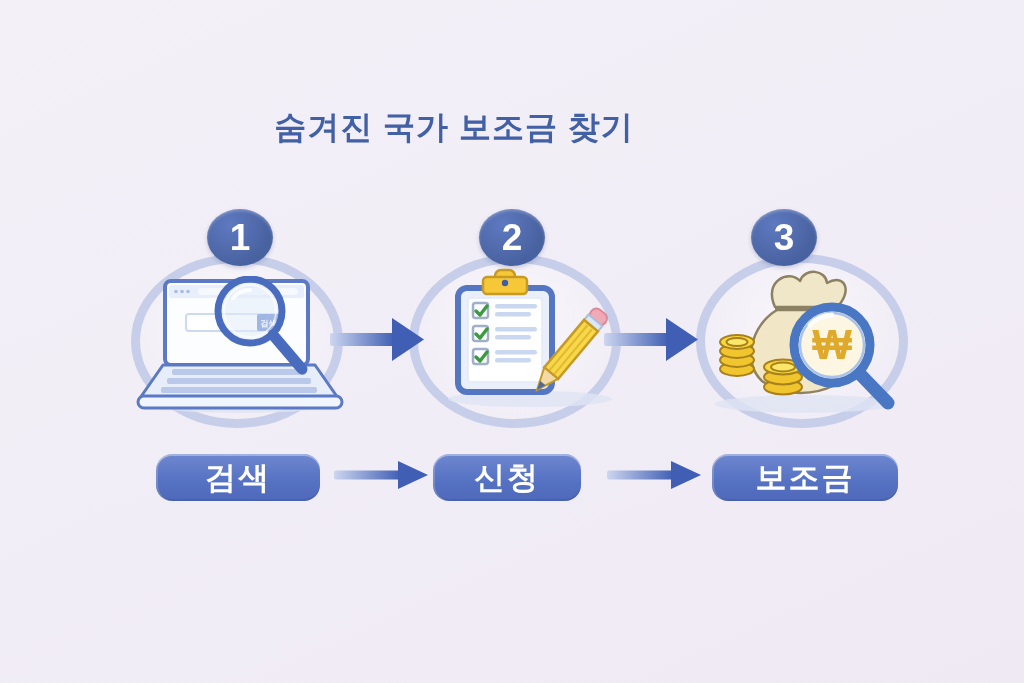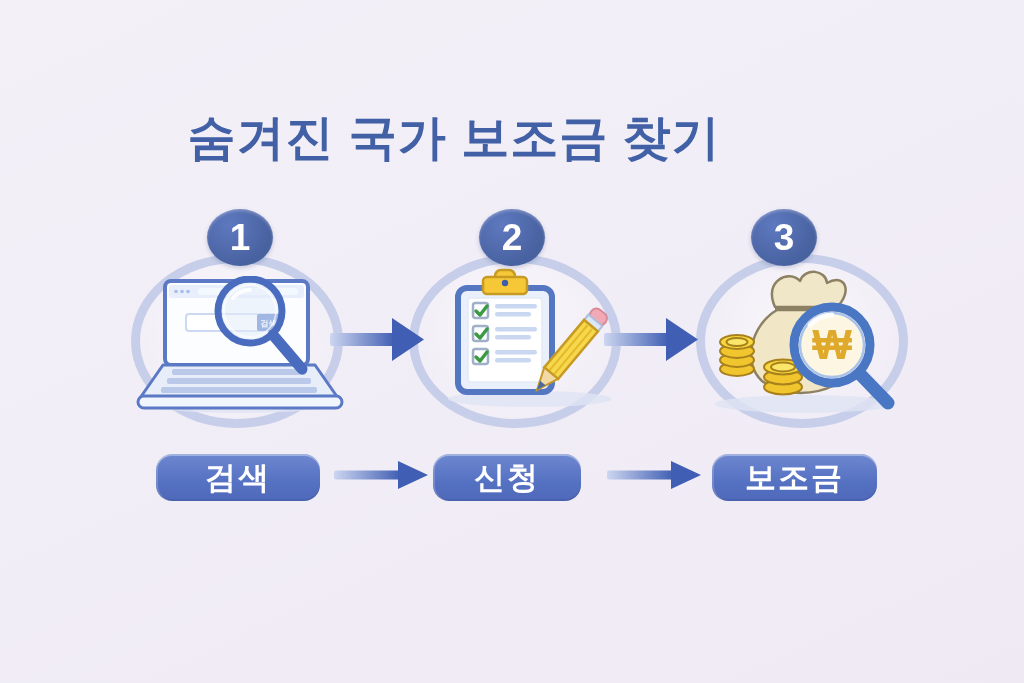--- a/index.html
+++ b/index.html
@@ -4,21 +4,21 @@
 <style>
   html,body{margin:0;padding:0;}
   body{
     width:1024px;height:683px;position:relative;overflow:hidden;
     font-family:"Liberation Sans","DejaVu Sans",sans-serif;
     background:linear-gradient(155deg,#f4f0f8 0%,#f1edf6 55%,#efe9f4 100%);
   }
   .stage{position:absolute;inset:0;}
   .title{
     position:absolute;top:106px;left:0;width:908px;text-align:center;
-    font-size:48px;font-weight:800;color:#4160a6;letter-spacing:1px;
+    font-size:32px;font-weight:800;color:#4160a6;letter-spacing:1px;
   }
   .step-circle{
     position:absolute;width:212px;height:174px;border-radius:50%;
     border:9px solid #c6cee9;box-sizing:border-box;
     background:radial-gradient(ellipse at 50% 42%,rgba(255,255,255,0.55),rgba(245,241,250,0.1) 75%);
   }
   .badge{
     position:absolute;width:66px;height:57px;border-radius:50%;
     background:radial-gradient(circle at 35% 28%,#5e79c0,#48619f 70%);
     box-shadow:0 2px 4px rgba(60,80,140,0.25), inset 0 2px 3px rgba(255,255,255,0.25);
@@ -182,21 +182,21 @@
       <text x="127" y="96" text-anchor="middle" font-size="42" font-weight="bold" fill="#dfa92c">₩</text>
     </svg>
   </div>
 
   <div class="pill" style="left:156px;width:164px;">
     <span>검색</span>
   </div>
   <div class="pill" style="left:433px;width:148px;">
     <span>신청</span>
   </div>
-  <div class="pill" style="left:712px;width:165px;">
+  <div class="pill" style="left:712px;width:186px;">
     <span>보조금</span>
   </div>
 
   <div class="arrow" style="left:334px;top:459px;">
     <svg width="96" height="32" viewBox="0 0 96 32">
       <rect x="0" y="11.5" width="68" height="9" rx="2" fill="url(#arrowGrad)"></rect>
       <polygon points="64,2 94,16 64,30" fill="#3f5eb4"></polygon>
     </svg>
   </div>
   <div class="arrow" style="left:607px;top:459px;">

